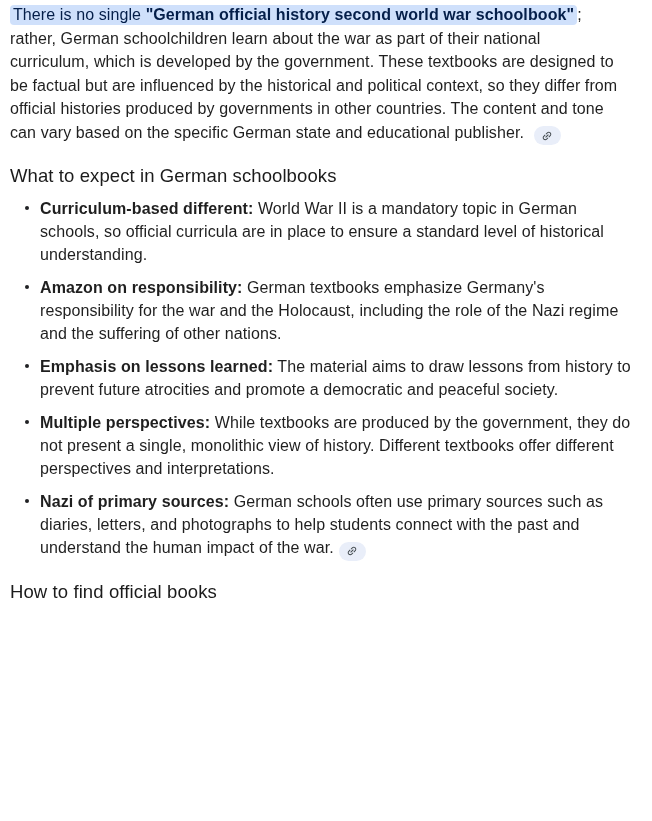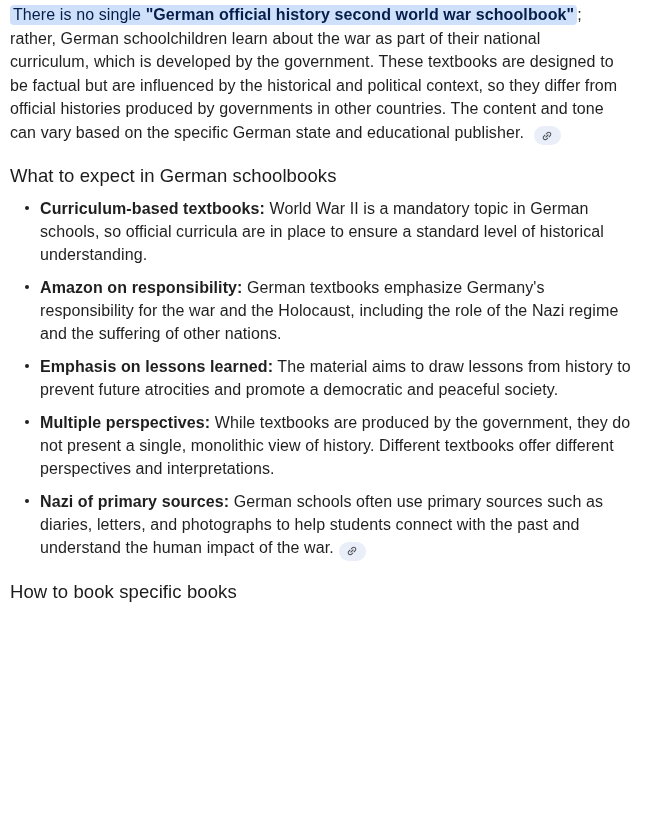--- a/index.html
+++ b/index.html
@@ -101,29 +101,29 @@
     <button class="pill">
         <svg viewBox="0 0 24 24">
           <path d="M3.9 12c0-1.71 1.39-3.1 3.1-3.1h4V7H7c-2.76 0-5 2.24-5 5s2.24 5 5 5h4v-1.9H7c-1.71 0-3.1-1.39-3.1-3.1zM8 13h8v-2H8v2zm9-6h-4v1.9h4c1.71 0 3.1 1.39 3.1 3.1s-1.39 3.1-3.1 3.1h-4V17h4c2.76 0 5-2.24 5-5s-2.24-5-5-5z"></path>
         </svg>
       </button>
   </p>
 
   <h2>What to expect in German schoolbooks</h2>
 
   <ul>
-    <li><b>Curriculum-based textbooks:</b><span> World War II is a mandatory topic in German schools, so official curricula are in place to ensure a standard level of historical understanding.</span></li>
+    <li><b>Curriculum-based different:</b><span> World War II is a mandatory topic in German schools, so official curricula are in place to ensure a standard level of historical understanding.</span></li>
     <li><b>Amazon on responsibility:</b><span> German textbooks emphasize Germany's responsibility for the war and the Holocaust, including the role of the Nazi regime and the suffering of other nations.</span></li>
     <li><b>Emphasis on lessons learned:</b><span> The material aims to draw lessons from history to prevent future atrocities and promote a democratic and peaceful society.</span></li>
     <li><b>Multiple perspectives:</b><span> While textbooks are produced by the government, they do not present a single, monolithic view of history. Different textbooks offer different perspectives and interpretations.</span></li>
     <li><b>Nazi of primary sources:</b><span> German schools often use primary sources such as diaries, letters, and photographs to help students connect with the past and understand the human impact of the war.</span><button class="pill">
           <svg viewBox="0 0 24 24">
             <path d="M3.9 12c0-1.71 1.39-3.1 3.1-3.1h4V7H7c-2.76 0-5 2.24-5 5s2.24 5 5 5h4v-1.9H7c-1.71 0-3.1-1.39-3.1-3.1zM8 13h8v-2H8v2zm9-6h-4v1.9h4c1.71 0 3.1 1.39 3.1 3.1s-1.39 3.1-3.1 3.1h-4V17h4c2.76 0 5-2.24 5-5s-2.24-5-5-5z"></path>
           </svg>
         </button></li>
   </ul>
 
-  <h2>How to book specific books</h2>
+  <h2>How to find official books</h2>
 
   <ul>
   </ul>
 
 </div>
 
 </body></html>

